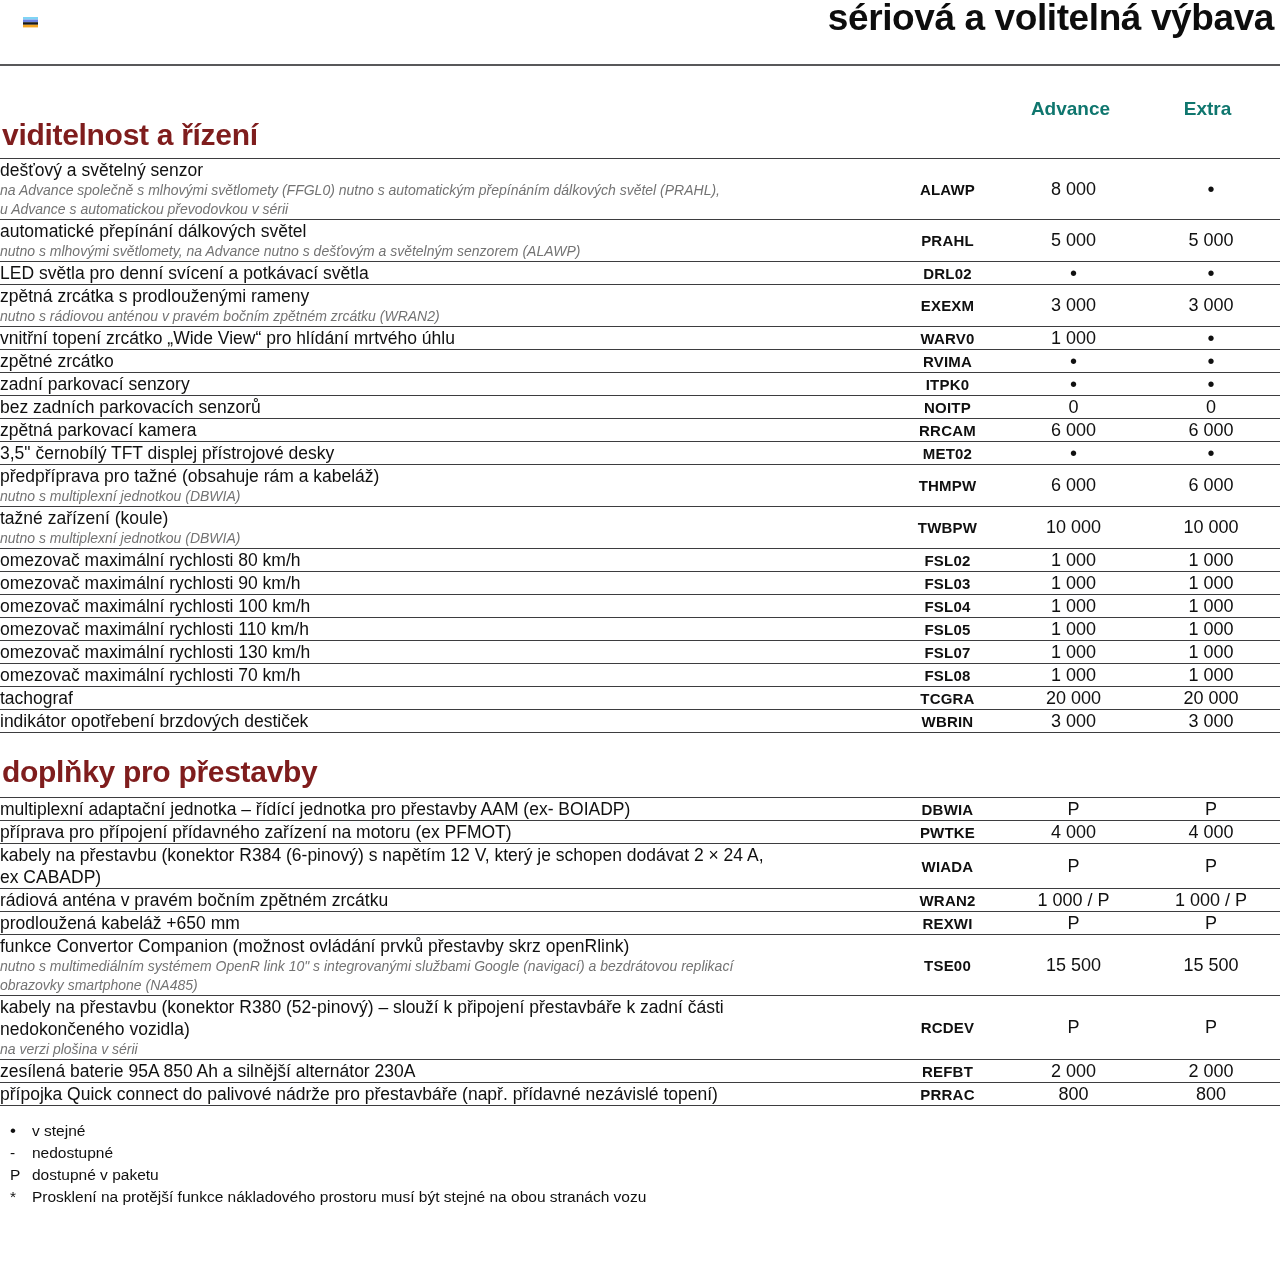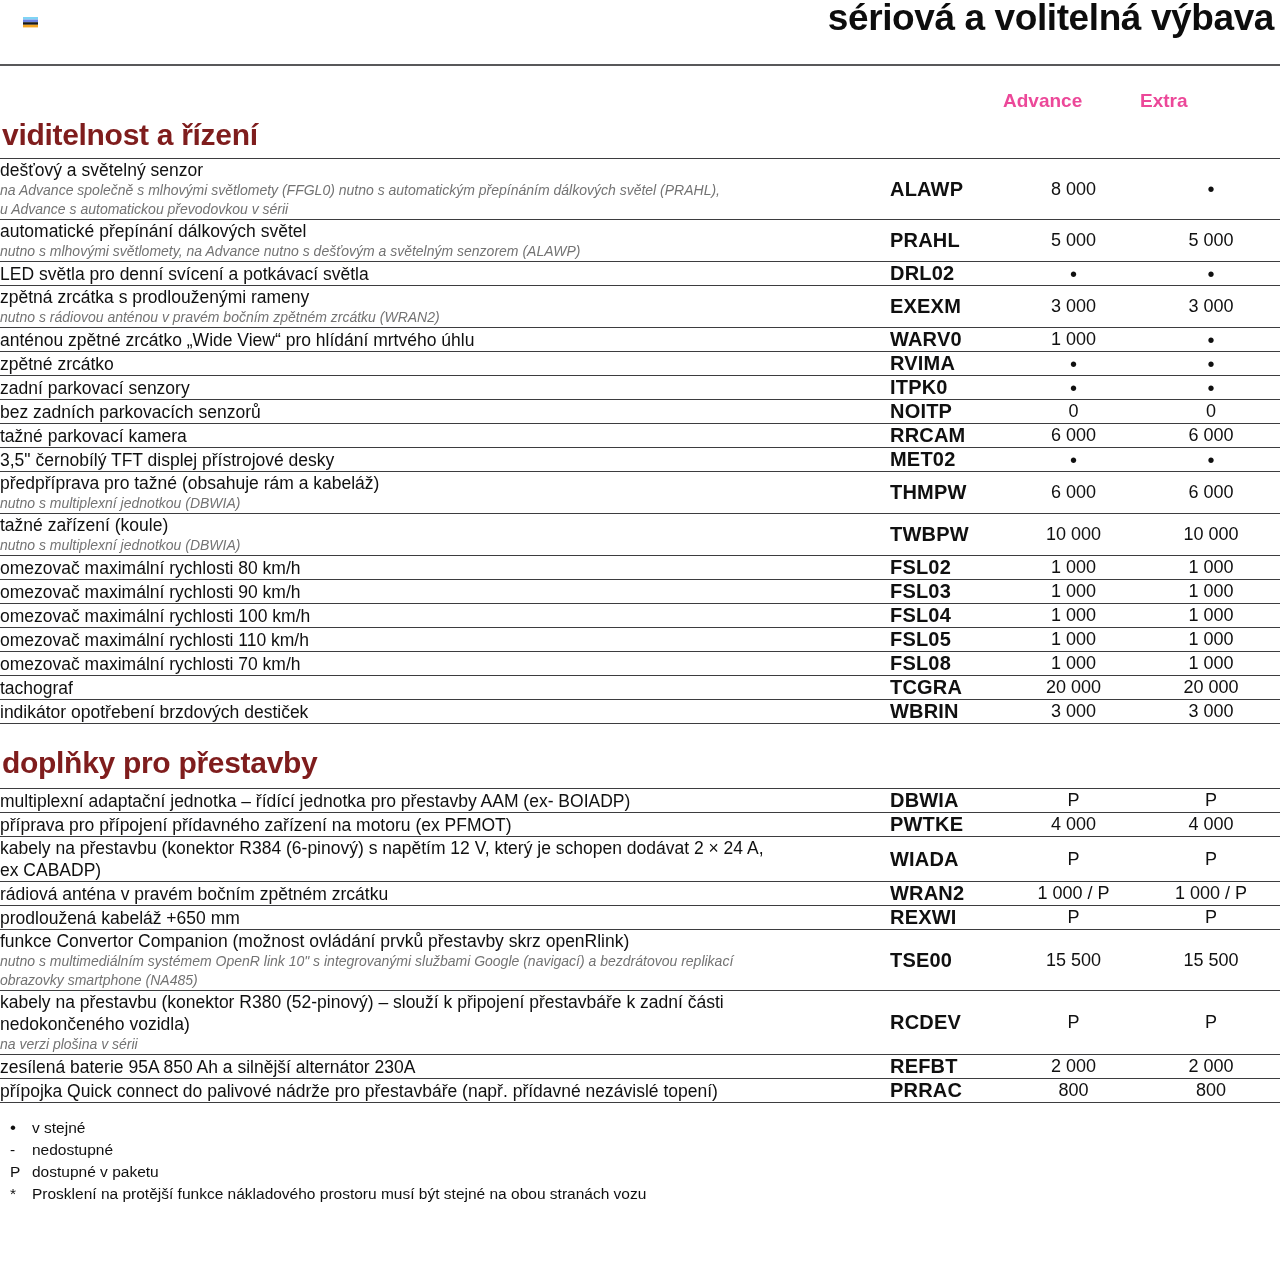--- a/index.html
+++ b/index.html
@@ -44,24 +44,25 @@
     color: #0d0d0d;
   }
 
   
   .colhead {
     position: relative;
     height: 52px;
   }
   .colhead .ch {
     position: absolute;
-    top: 24px;
+    top: 32px;
     font-size: 19px;
     font-weight: 700;
-    color: #ec4899;
+    text-align: center;
+    color: #0f766e;
   }
   .ch-advance { left: 1003px; width: 135px; }
   .ch-extra   { left: 1140px; width: 135px; }
 
   
   .section-title {
     font-size: 30px;
     font-weight: 700;
     letter-spacing: -0.3px;
     line-height: 34px;
@@ -99,21 +100,22 @@
     color: #101010;
   }
   td.name .sub {
     display: block;
     font-size: 14px;
     line-height: 19px;
     font-style: italic;
     color: #737373;
   }
   td.code {
-    font-size: 20px;
+    text-align: center;
+    font-size: 15px;
     font-weight: 700;
     letter-spacing: 0.2px;
     color: #101010;
   }
   td.val {
     text-align: center;
     font-size: 18px;
     color: #101010;
     white-space: nowrap;
   }
@@ -189,21 +191,21 @@
           <td class="val dot">•</td>
           <td class="val dot">•</td>
         </tr>
         <tr>
           <td class="name"><span>zpětná zrcátka s prodlouženými rameny</span><span class="sub">nutno s rádiovou anténou v pravém bočním zpětném zrcátku (WRAN2)</span></td>
           <td class="code">EXEXM</td>
           <td class="val">3 000</td>
           <td class="val">3 000</td>
         </tr>
         <tr>
-          <td class="name"><span>anténou zpětné zrcátko „Wide View“ pro hlídání mrtvého úhlu</span></td>
+          <td class="name"><span>vnitřní topení zrcátko „Wide View“ pro hlídání mrtvého úhlu</span></td>
           <td class="code">WARV0</td>
           <td class="val">1 000</td>
           <td class="val dot">•</td>
         </tr>
         <tr>
           <td class="name"><span>zpětné zrcátko</span></td>
           <td class="code">RVIMA</td>
           <td class="val dot">•</td>
           <td class="val dot">•</td>
         </tr>
@@ -213,21 +215,21 @@
           <td class="val dot">•</td>
           <td class="val dot">•</td>
         </tr>
         <tr>
           <td class="name"><span>bez zadních parkovacích senzorů</span></td>
           <td class="code">NOITP</td>
           <td class="val">0</td>
           <td class="val">0</td>
         </tr>
         <tr>
-          <td class="name"><span>tažné parkovací kamera</span></td>
+          <td class="name"><span>zpětná parkovací kamera</span></td>
           <td class="code">RRCAM</td>
           <td class="val">6 000</td>
           <td class="val">6 000</td>
         </tr>
         <tr>
           <td class="name"><span>3,5" černobílý TFT displej přístrojové desky</span></td>
           <td class="code">MET02</td>
           <td class="val dot">•</td>
           <td class="val dot">•</td>
         </tr>
@@ -257,20 +259,26 @@
         </tr>
         <tr>
           <td class="name"><span>omezovač maximální rychlosti 100 km/h</span></td>
           <td class="code">FSL04</td>
           <td class="val">1 000</td>
           <td class="val">1 000</td>
         </tr>
         <tr>
           <td class="name"><span>omezovač maximální rychlosti 110 km/h</span></td>
           <td class="code">FSL05</td>
+          <td class="val">1 000</td>
+          <td class="val">1 000</td>
+        </tr>
+        <tr>
+          <td class="name"><span>omezovač maximální rychlosti 130 km/h</span></td>
+          <td class="code">FSL07</td>
           <td class="val">1 000</td>
           <td class="val">1 000</td>
         </tr>
         <tr>
           <td class="name"><span>omezovač maximální rychlosti 70 km/h</span></td>
           <td class="code">FSL08</td>
           <td class="val">1 000</td>
           <td class="val">1 000</td>
         </tr>
         <tr>

